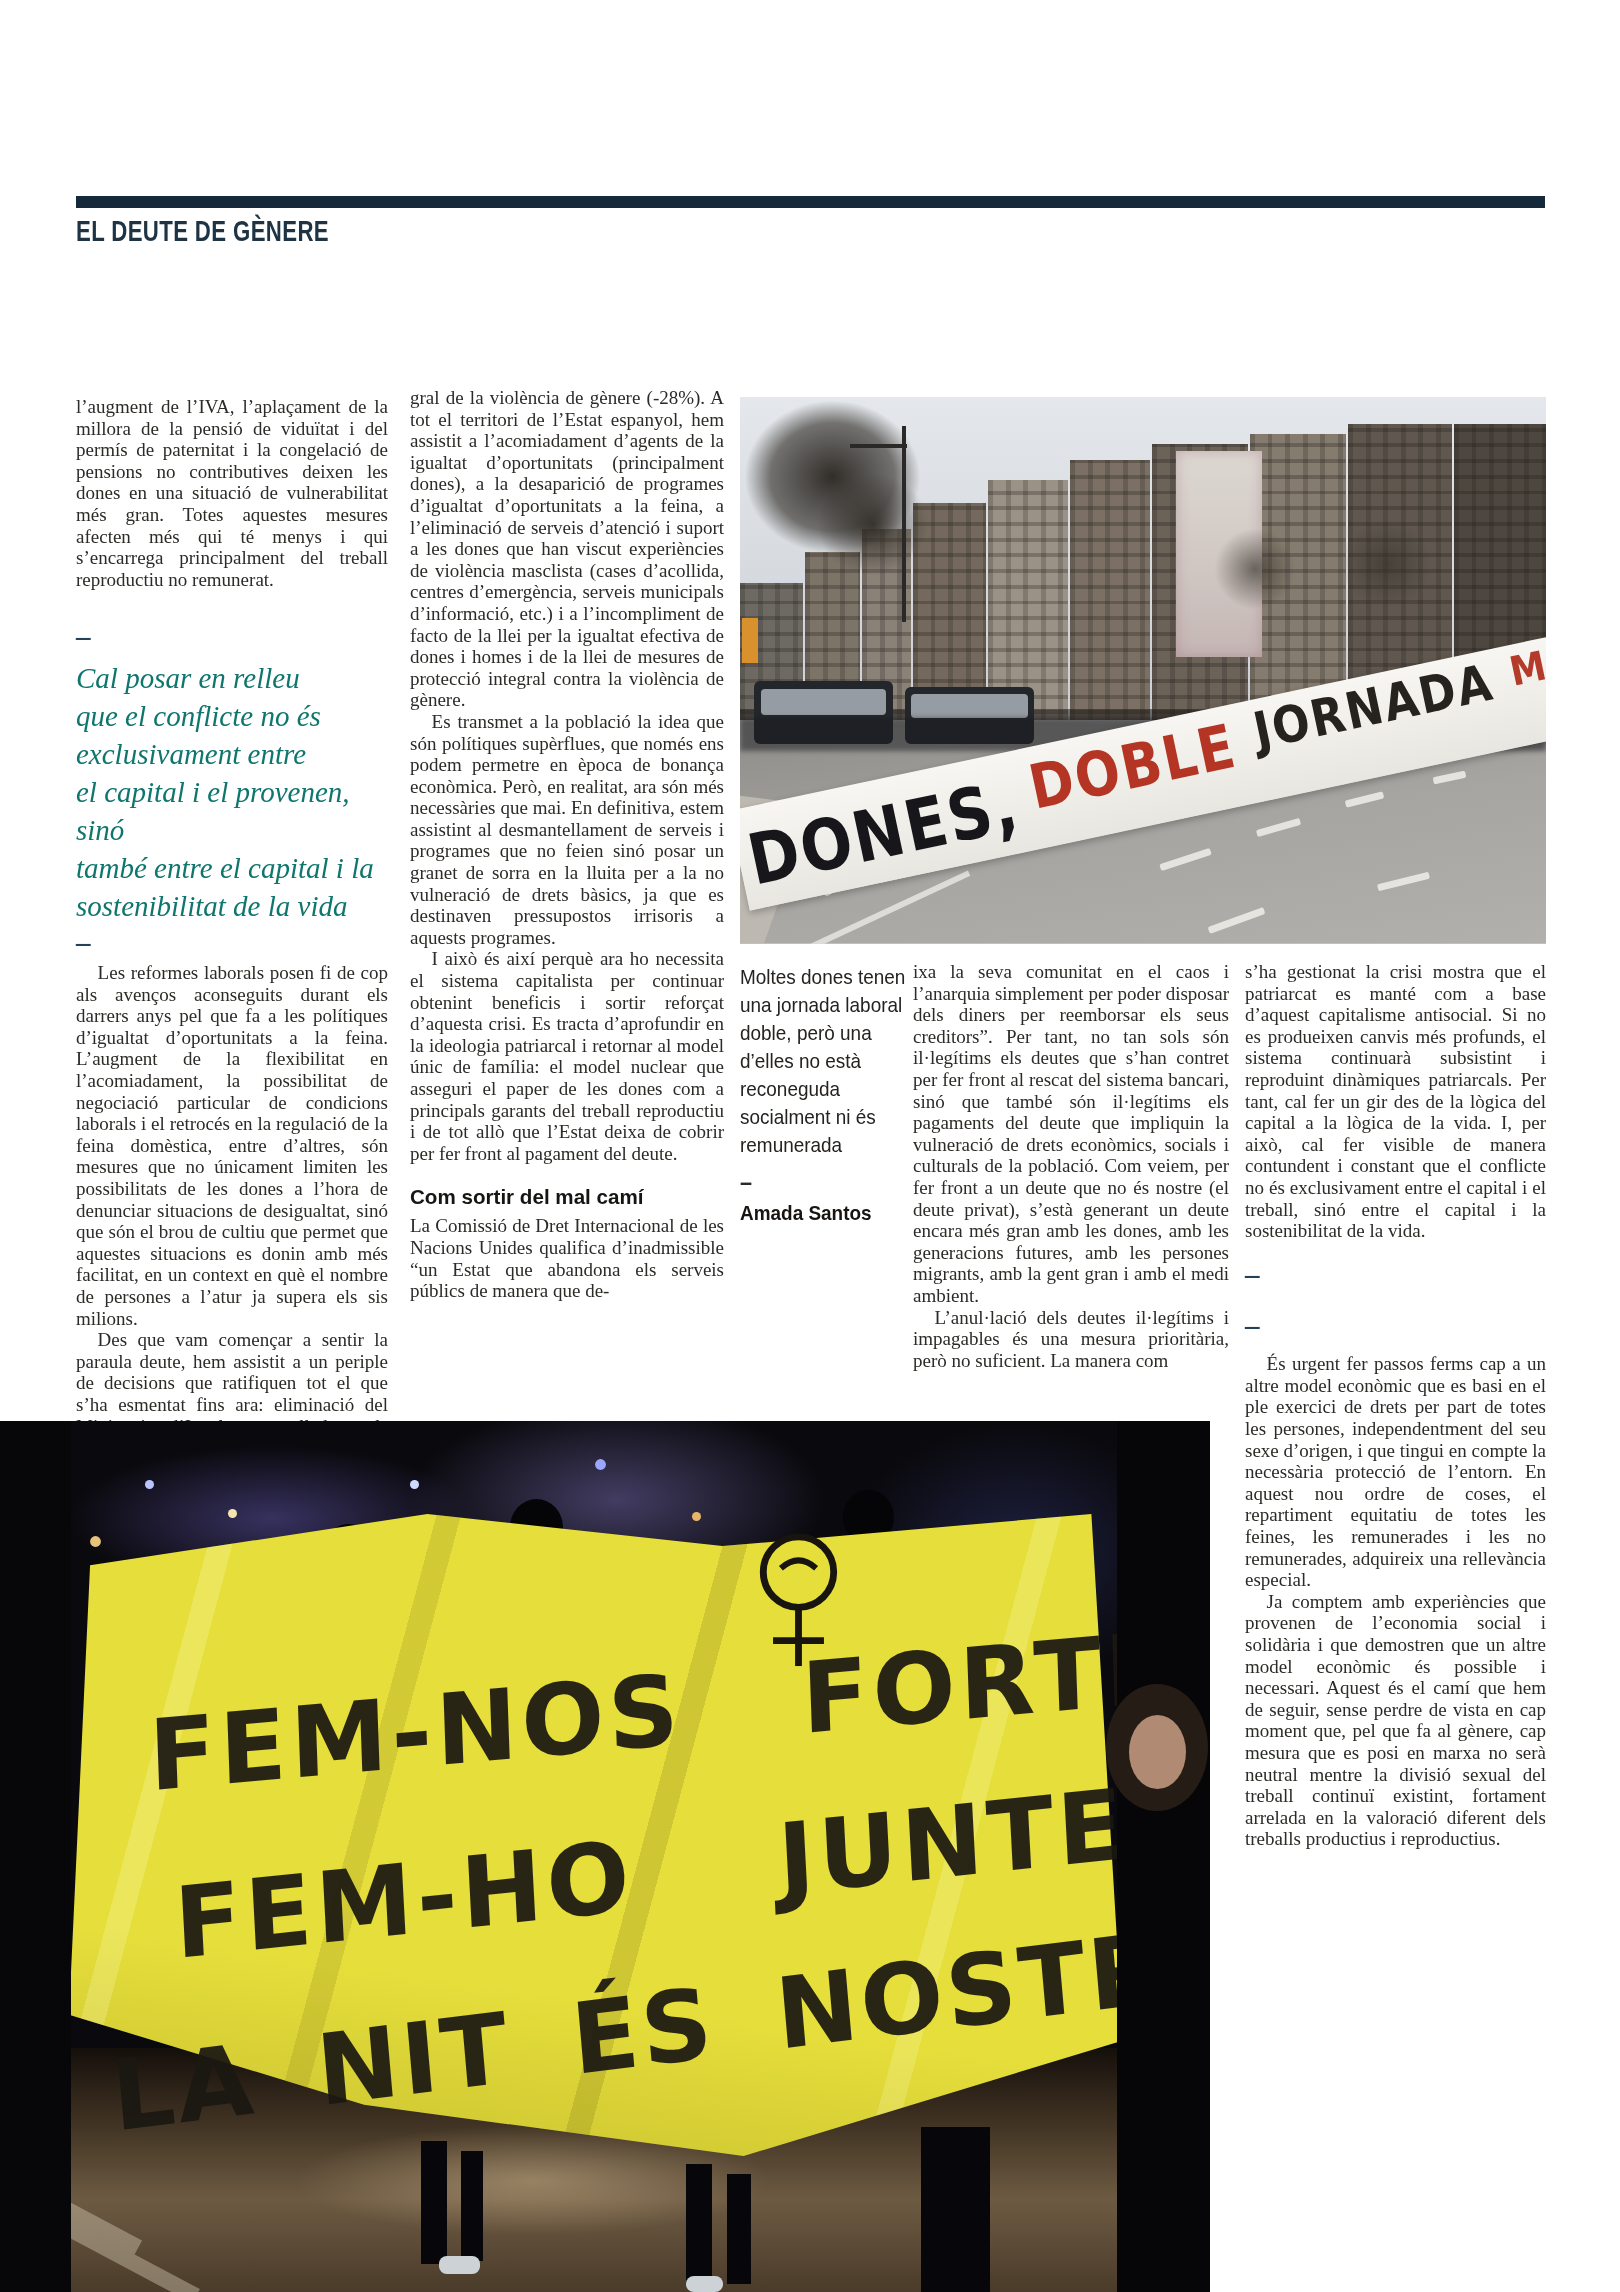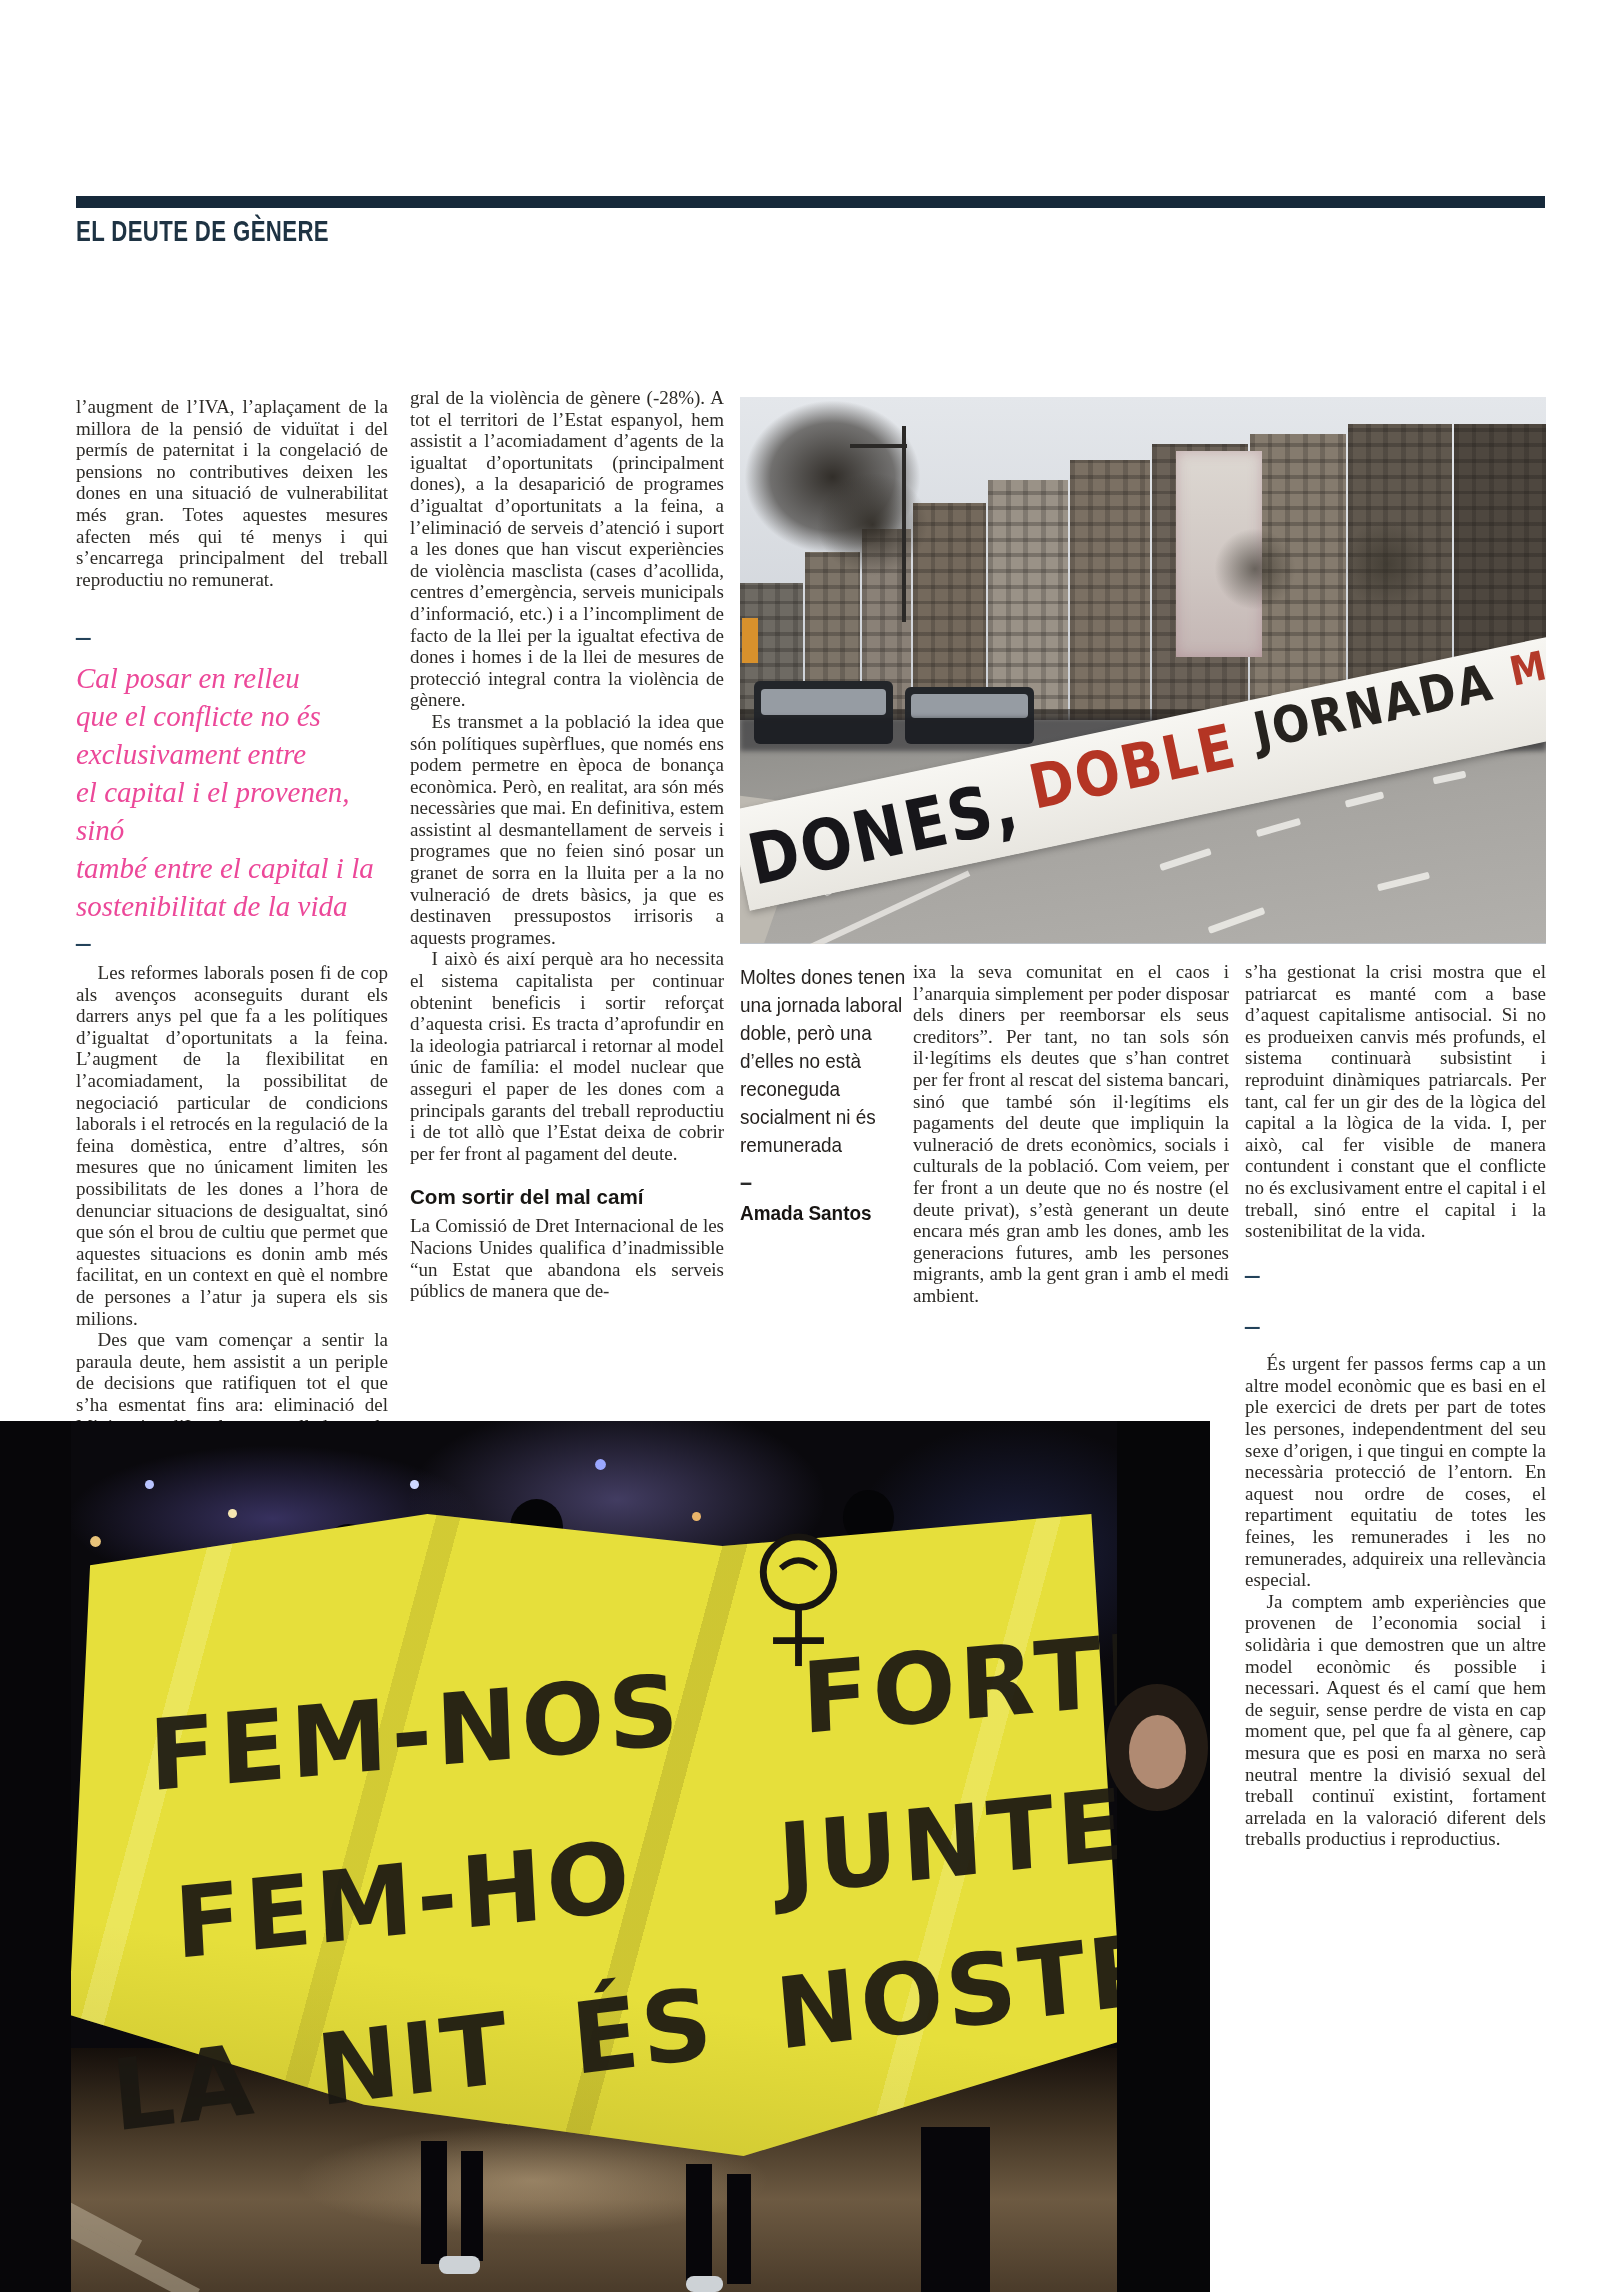--- a/index.html
+++ b/index.html
@@ -16,21 +16,21 @@
   .dl-brand{font-size:20.6px;letter-spacing:2px;color:#4a4a4a;margin-right:9.8px;}
   .dl-issue{font-size:26.5px;color:#3d3d3d;margin-right:7.8px;}
   .dl-page{font-size:26.5px;font-weight:bold;color:#1b1b1b;}
 
   
   .bcol{position:absolute;font-size:19px;line-height:21.6px;color:#2d2b27;text-align:justify;}
   .bcol p{margin:0;}
   .bcol p.ind{text-indent:21.6px;}
   .subhead{font-family:"Liberation Sans",sans-serif;font-weight:bold;font-size:20.6px;
            line-height:25.5px;color:#171512;margin:19.6px 0 5.9px 0;text-align:left;}
-  .pullquote{font-style:italic;font-size:29px;line-height:38px;color:#ec4899;text-align:left;}
+  .pullquote{font-style:italic;font-size:29px;line-height:38px;color:#0f766e;text-align:left;}
   .qdash{font-weight:bold;color:#23425a;font-size:29px;line-height:15.7px;text-align:left;}
   .d-c1a{margin:39px 0 13.7px 0;}
   .d-c1b{margin:9.8px 0 11.8px 0;}
   .d-c4a{margin:25.5px 0 35px 0;}
   .d-c4b{margin:15.7px 0 19.6px 0;}
 
   #col1{left:76px;top:396px;width:312px;}
   #col2{left:410px;top:387px;width:314px;}
   #col3{left:913px;top:961px;width:316px;}
   #col4{left:1245px;top:961px;width:301px;}
@@ -211,20 +211,21 @@
         <div class="capline">reconeguda</div>
         <div class="capline">socialment ni és</div>
         <div class="capline">remunerada</div>
       </div>
     <div class="cap-dash">–</div>
     <div class="cap-credit">Amada Santos</div>
   </div>
 
   <div class="bcol" id="col3">
     <p>ixa la seva comunitat en el caos i l’anarquia simplement per poder disposar dels diners per reemborsar els seus creditors”. Per tant, no tan sols són il·legítims els deutes que s’han contret per fer front al rescat del sistema bancari, sinó que també són il·legítims els pagaments del deute que impliquin la vulneració de drets econòmics, socials i culturals de la població. Com veiem, per fer front a un deute que no és nostre (el deute privat), s’està generant un deute encara més gran amb les dones, amb les generacions futures, amb les persones migrants, amb la gent gran i amb el medi ambient.</p>
+    <p class="ind">L’anul·lació dels deutes il·legítims i impagables és una mesura prioritària, però no suficient. La manera com</p>
   </div>
 
   <div class="bcol" id="col4">
     <p>s’ha gestionat la crisi mostra que el patriarcat es manté com a base d’aquest capitalisme antisocial. Si no es produeixen canvis més profunds, el sistema continuarà subsistint i reproduint dinàmiques patriarcals. Per tant, cal fer un gir des de la lògica del capital a la lògica de la vida. I, per això, cal fer visible de manera contundent i constant que el conflicte no és exclusivament entre el capital i el treball, sinó entre el capital i la sostenibilitat de la vida.</p>
     <div class="qdash d-c4a">–</div>
     <div class="qdash d-c4b">–</div>
     <p class="ind">És urgent fer passos ferms cap a un altre model econòmic que es basi en el ple exercici de drets per part de totes les persones, independentment del seu sexe d’origen, i que tingui en compte la necessària protecció de l’entorn. En aquest nou ordre de coses, el repartiment equitatiu de totes les feines, les remunerades i les no remunerades, adquireix una rellevància especial.</p>
     <p class="ind">Ja comptem amb experiències que provenen de l’economia social i solidària i que demostren que un altre model econòmic és possible i necessari. Aquest és el camí que hem de seguir, sense perdre de vista en cap moment que, pel que fa al gènere, cap mesura que es posi en marxa no serà neutral mentre la divisió sexual del treball continuï existint, fortament arrelada en la valoració diferent dels treballs productius i reproductius.</p>
   </div>
 

